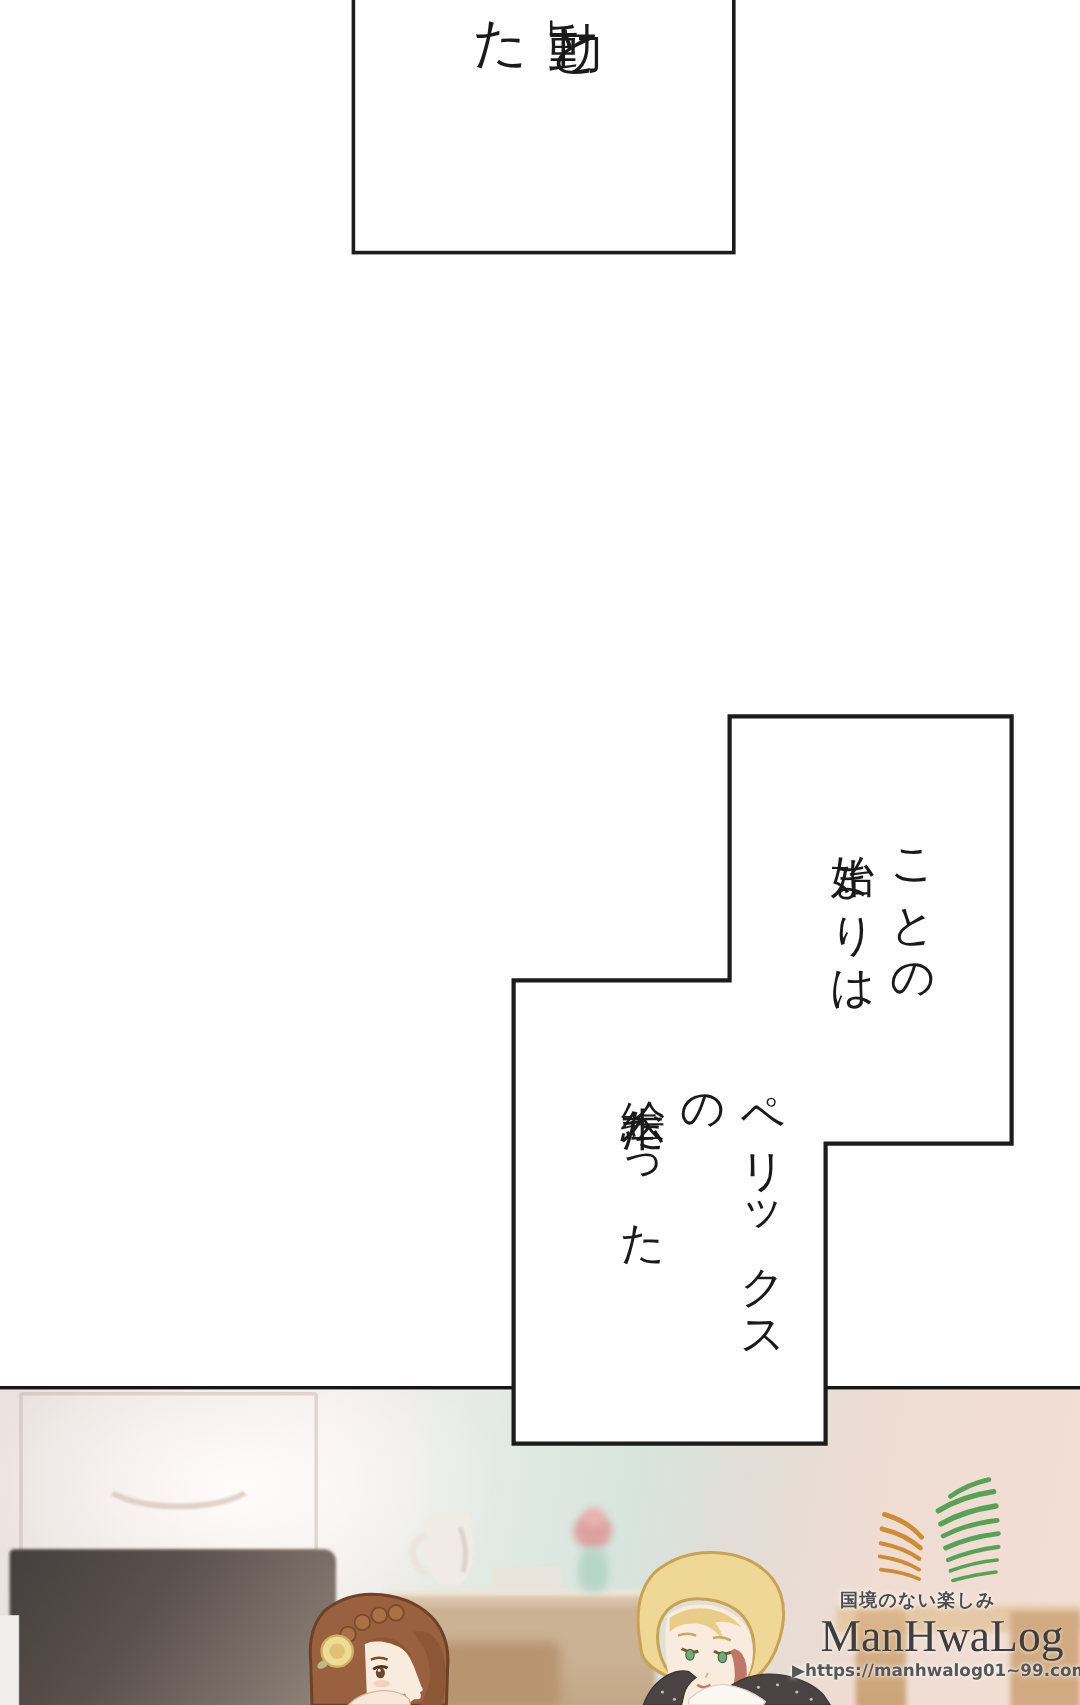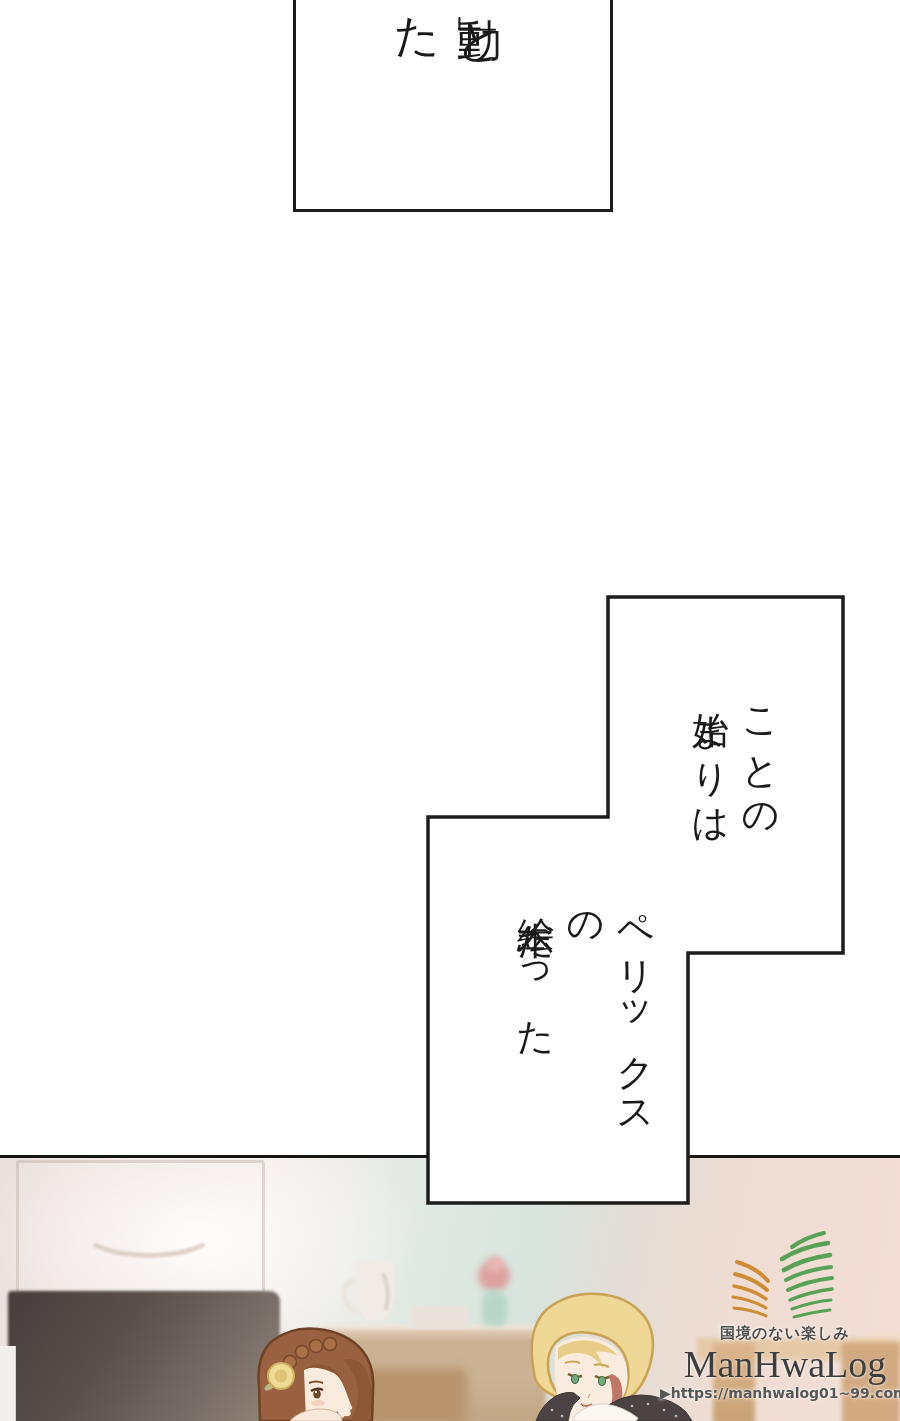--- a/index.html
+++ b/index.html
@@ -48,21 +48,21 @@
      border-radius:40% 40% 30% 30%;filter:blur(3px);}
   #fg-chair{left:365px;top:210px;width:102px;height:56px;background:#b8946f;
      border-radius:8px;filter:blur(5px);}
   #chair-rail{left:697px;top:180px;width:203px;height:22px;background:#e5c9a7;filter:blur(2px);}
   #chair-post{left:713px;top:184px;width:42px;height:82px;
      background:linear-gradient(#dcb68e,#c9a276);border-radius:4px;filter:blur(2px);}
   #chair-panel{left:842px;top:185px;width:58px;height:81px;background:#d2aa82;filter:blur(2px);}
 
   #scene-svg{left:0;top:0;z-index:10;pointer-events:none;}
   #wm-logo{left:715px;top:1225px;z-index:20;}
-  #wm-tagline{left:700px;top:1324px;width:170px;text-align:center;font-size:15px;
+  #wm-tagline{left:700px;top:1324px;width:170px;text-align:left;font-size:15px;
      font-weight:bold;letter-spacing:1px;color:#4d4d4d;z-index:20;
      text-shadow:0 0 3px rgba(255,255,255,0.9),0 0 6px rgba(255,255,255,0.7);}
   #wm-brand{left:655px;top:1342px;width:260px;text-align:center;font-size:38px;
      font-family:"Liberation Serif", serif;color:#3e3e3e;z-index:20;
      text-shadow:0 1px 3px rgba(255,255,255,0.75);}
   #wm-url{left:660px;top:1385px;width:250px;text-align:center;font-size:14px;
      font-weight:bold;color:#575757;z-index:20;
      text-shadow:0 0 2px rgba(255,255,255,0.95),0 0 5px rgba(255,255,255,0.8);}
 </style>
 </head>

